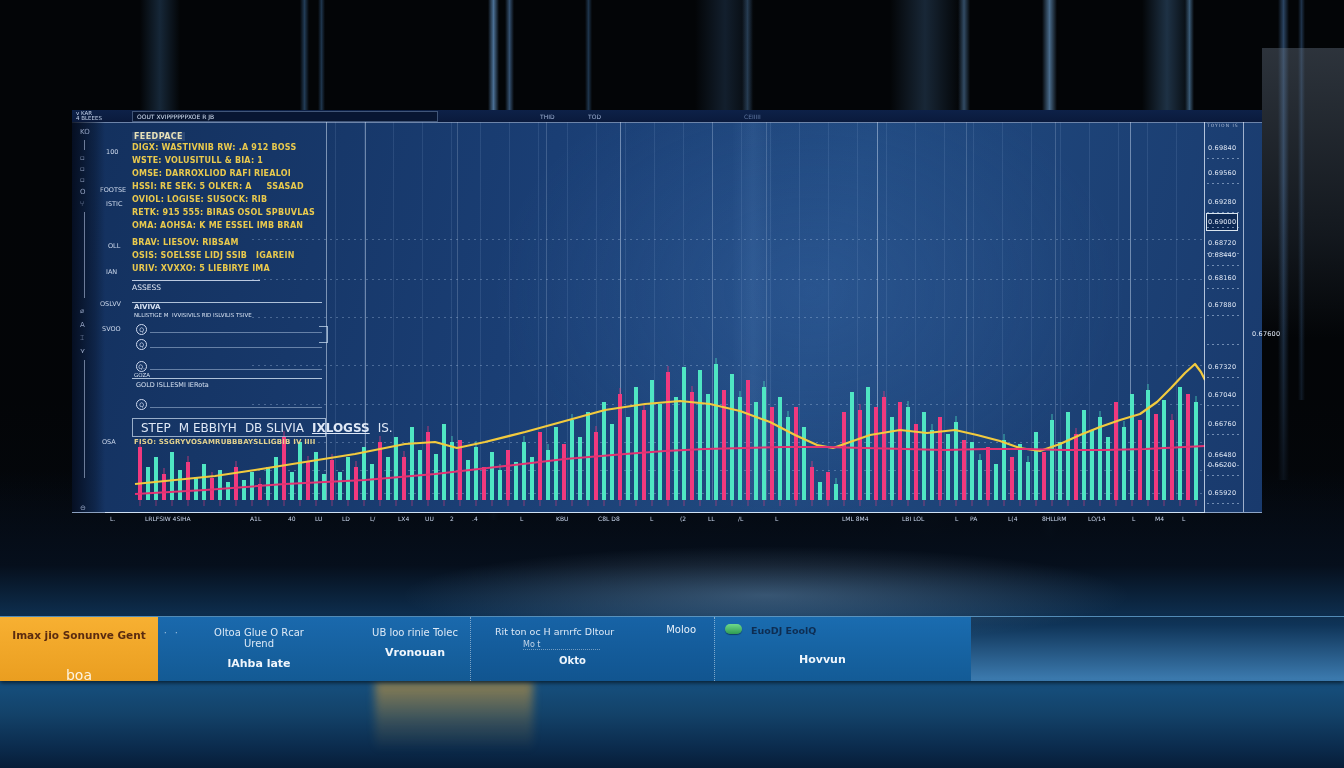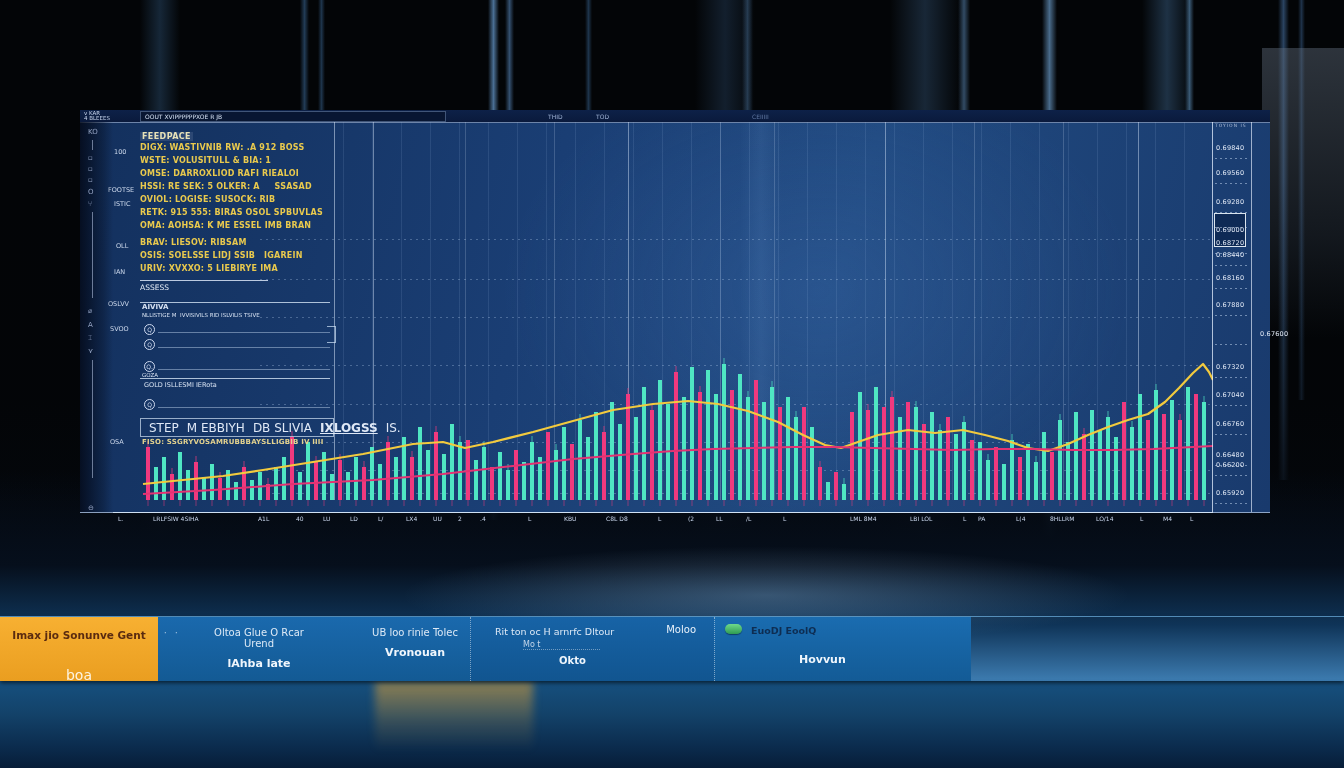--- a/index.html
+++ b/index.html
@@ -35,21 +35,21 @@
   .bg-lower{position:absolute;left:0;top:470px;width:1344px;height:298px;
     background:
       radial-gradient(ellipse 520px 70px at 57% 42%,rgba(160,205,245,.30),transparent 70%),
       linear-gradient(180deg,rgba(4,8,14,0) 0%,rgba(6,16,30,.9) 32%,#0f3458 52%,#3b79ad 70%,#2a6496 78%,#16497a 100%);}
   .reflect{position:absolute;left:0;top:681px;width:1344px;height:87px;
     background:linear-gradient(180deg,#16507f 0%,#134269 38%,#0b2c4e 75%,#071d38 100%);}
   .reflect-orange{position:absolute;left:375px;top:681px;width:158px;height:70px;
     background:linear-gradient(180deg,rgba(240,167,46,.55),rgba(240,167,46,.18) 55%,rgba(240,167,46,0));
     filter:blur(4px);}
   
-  .win{position:absolute;left:80px;top:110px;width:1190px;height:402px;
+  .win{position:absolute;left:72px;top:110px;width:1190px;height:402px;
     background:
       radial-gradient(ellipse 420px 300px at 62% 45%,rgba(70,120,190,.25),transparent 75%),
       linear-gradient(105deg,#13305d 0%,#1a3e74 38%,#20497f 62%,#193a6d 100%);
     border-bottom:1px solid rgba(220,235,255,.6);}
   .titlebar{position:absolute;left:0;top:0;width:100%;height:12px;
     background:linear-gradient(180deg,#0d2148,#0a1a3c);
     border-bottom:1px solid rgba(190,215,250,.55);color:#c6d4ec;font-size:5.5px;}
   .tb-left{position:absolute;left:4px;top:1px;line-height:5px;white-space:pre;}
   .tb-sel{position:absolute;left:60px;top:1px;width:300px;height:9px;background:#081632;
     border:1px solid rgba(150,180,225,.4);color:#d4e0f2;font-size:6px;line-height:9px;
@@ -99,21 +99,21 @@
   .csvg{position:absolute;left:33px;top:10px;z-index:3;}
   
   .xaxis{position:absolute;left:33px;right:57px;top:390px;height:12px;
     border-top:1px solid rgba(225,240,255,.8);z-index:4;}
   .xtick{position:absolute;top:2px;font-size:6px;color:#c9d6ec;white-space:nowrap;}
   .yaxis{position:absolute;right:0;top:0;bottom:0;width:57px;
     border-left:1px solid rgba(230,240,255,.75);z-index:4;}
   .yaxis .inner{position:absolute;left:38px;top:0;bottom:0;width:1px;background:rgba(230,240,255,.65);}
   .yhead{position:absolute;left:2px;top:1px;font-size:4.5px;color:#aebdd8;letter-spacing:1px;}
   .ylab{position:absolute;left:3px;font-size:6.5px;color:#e2eaf7;letter-spacing:.2px;}
-  .ylab.hl{border:1px solid rgba(240,248,255,.9);background:#0e2a55;padding:12px 1px;margin-left:-2px;}
+  .ylab.hl{border:1px solid rgba(240,248,255,.9);background:#0e2a55;padding:4px 1px;margin-left:-2px;}
   .ysep{position:absolute;left:2px;width:33px;height:1px;
     background:repeating-linear-gradient(90deg,rgba(200,220,245,.5) 0 2px,transparent 2px 5px);}
   
   .dock{position:absolute;left:0;top:617px;width:1344px;height:64px;display:flex;z-index:8;
     box-shadow:0 -1px 0 rgba(120,190,240,.65),0 2px 4px rgba(0,0,0,.6);}
   .dsec{position:relative;height:100%;}
   .d1{width:375px;background:linear-gradient(180deg,#1e6fb2,#14598f);display:flex;
     align-items:center;justify-content:center;}
   .d1 .t{font-size:14.5px;font-weight:bold;color:#eef5fc;letter-spacing:.4px;}
   .d2{width:158px;background:linear-gradient(180deg,#f7b032,#ea9e20);text-align:center;}

